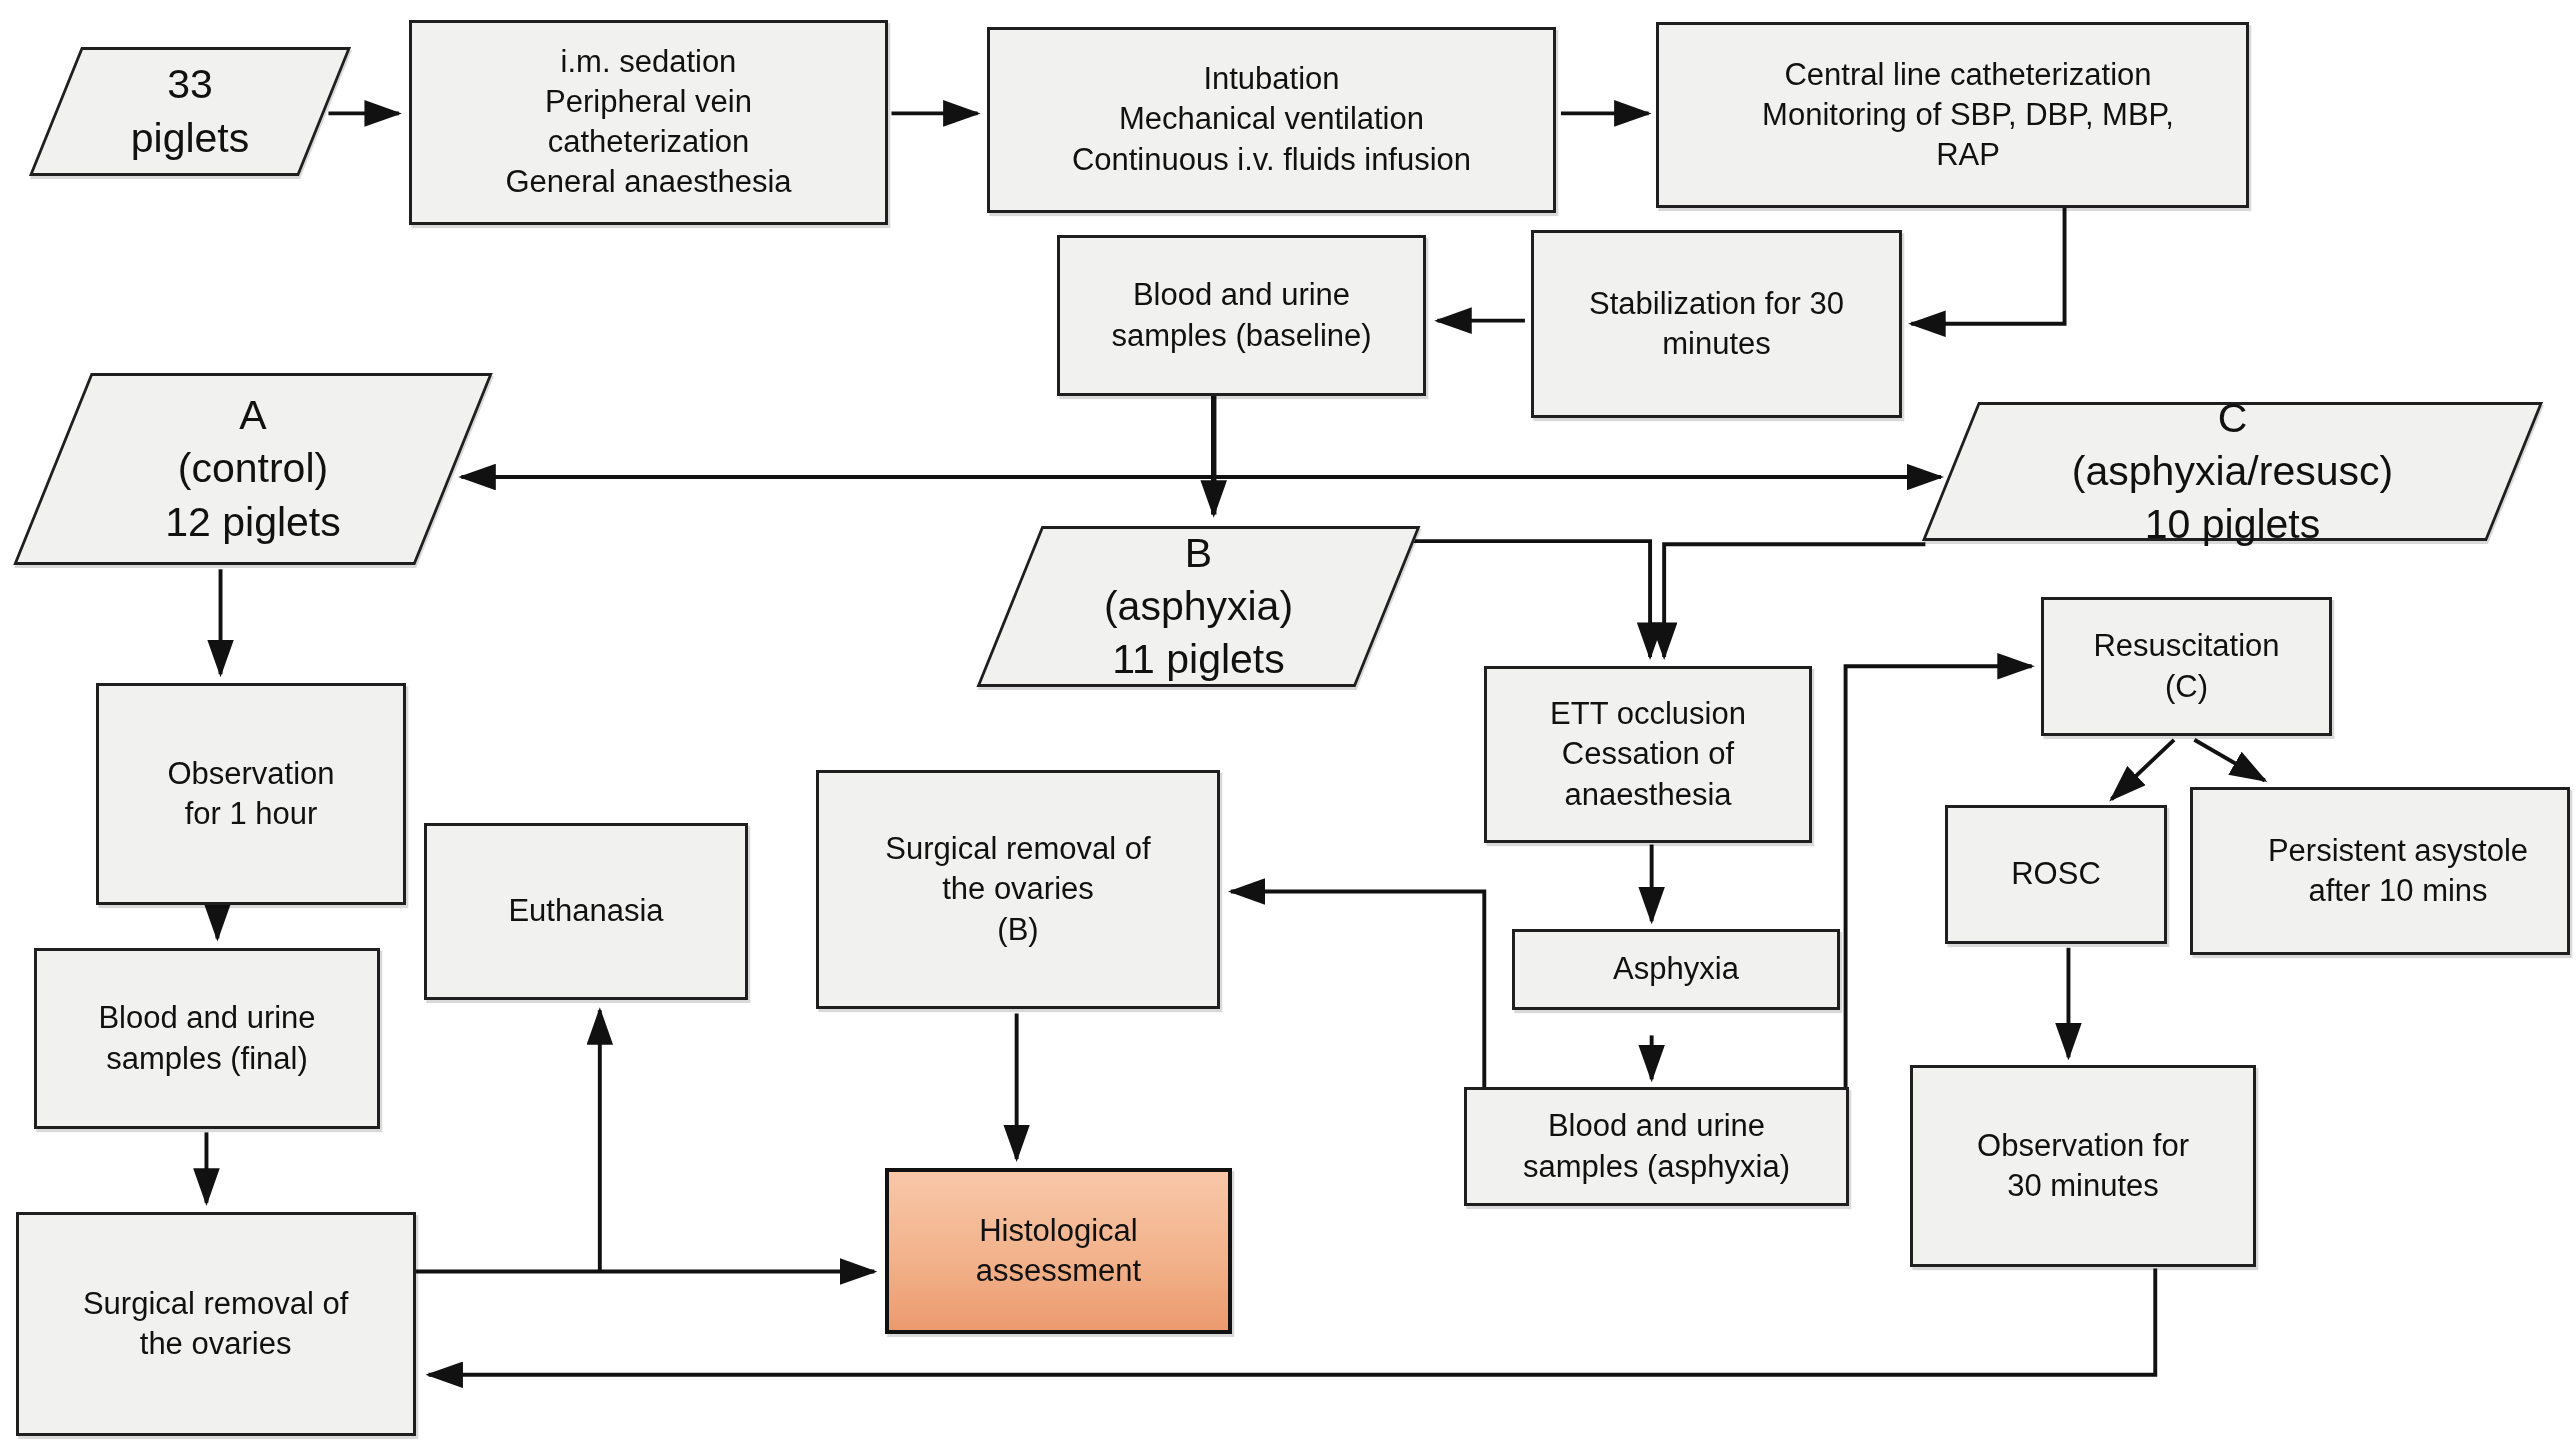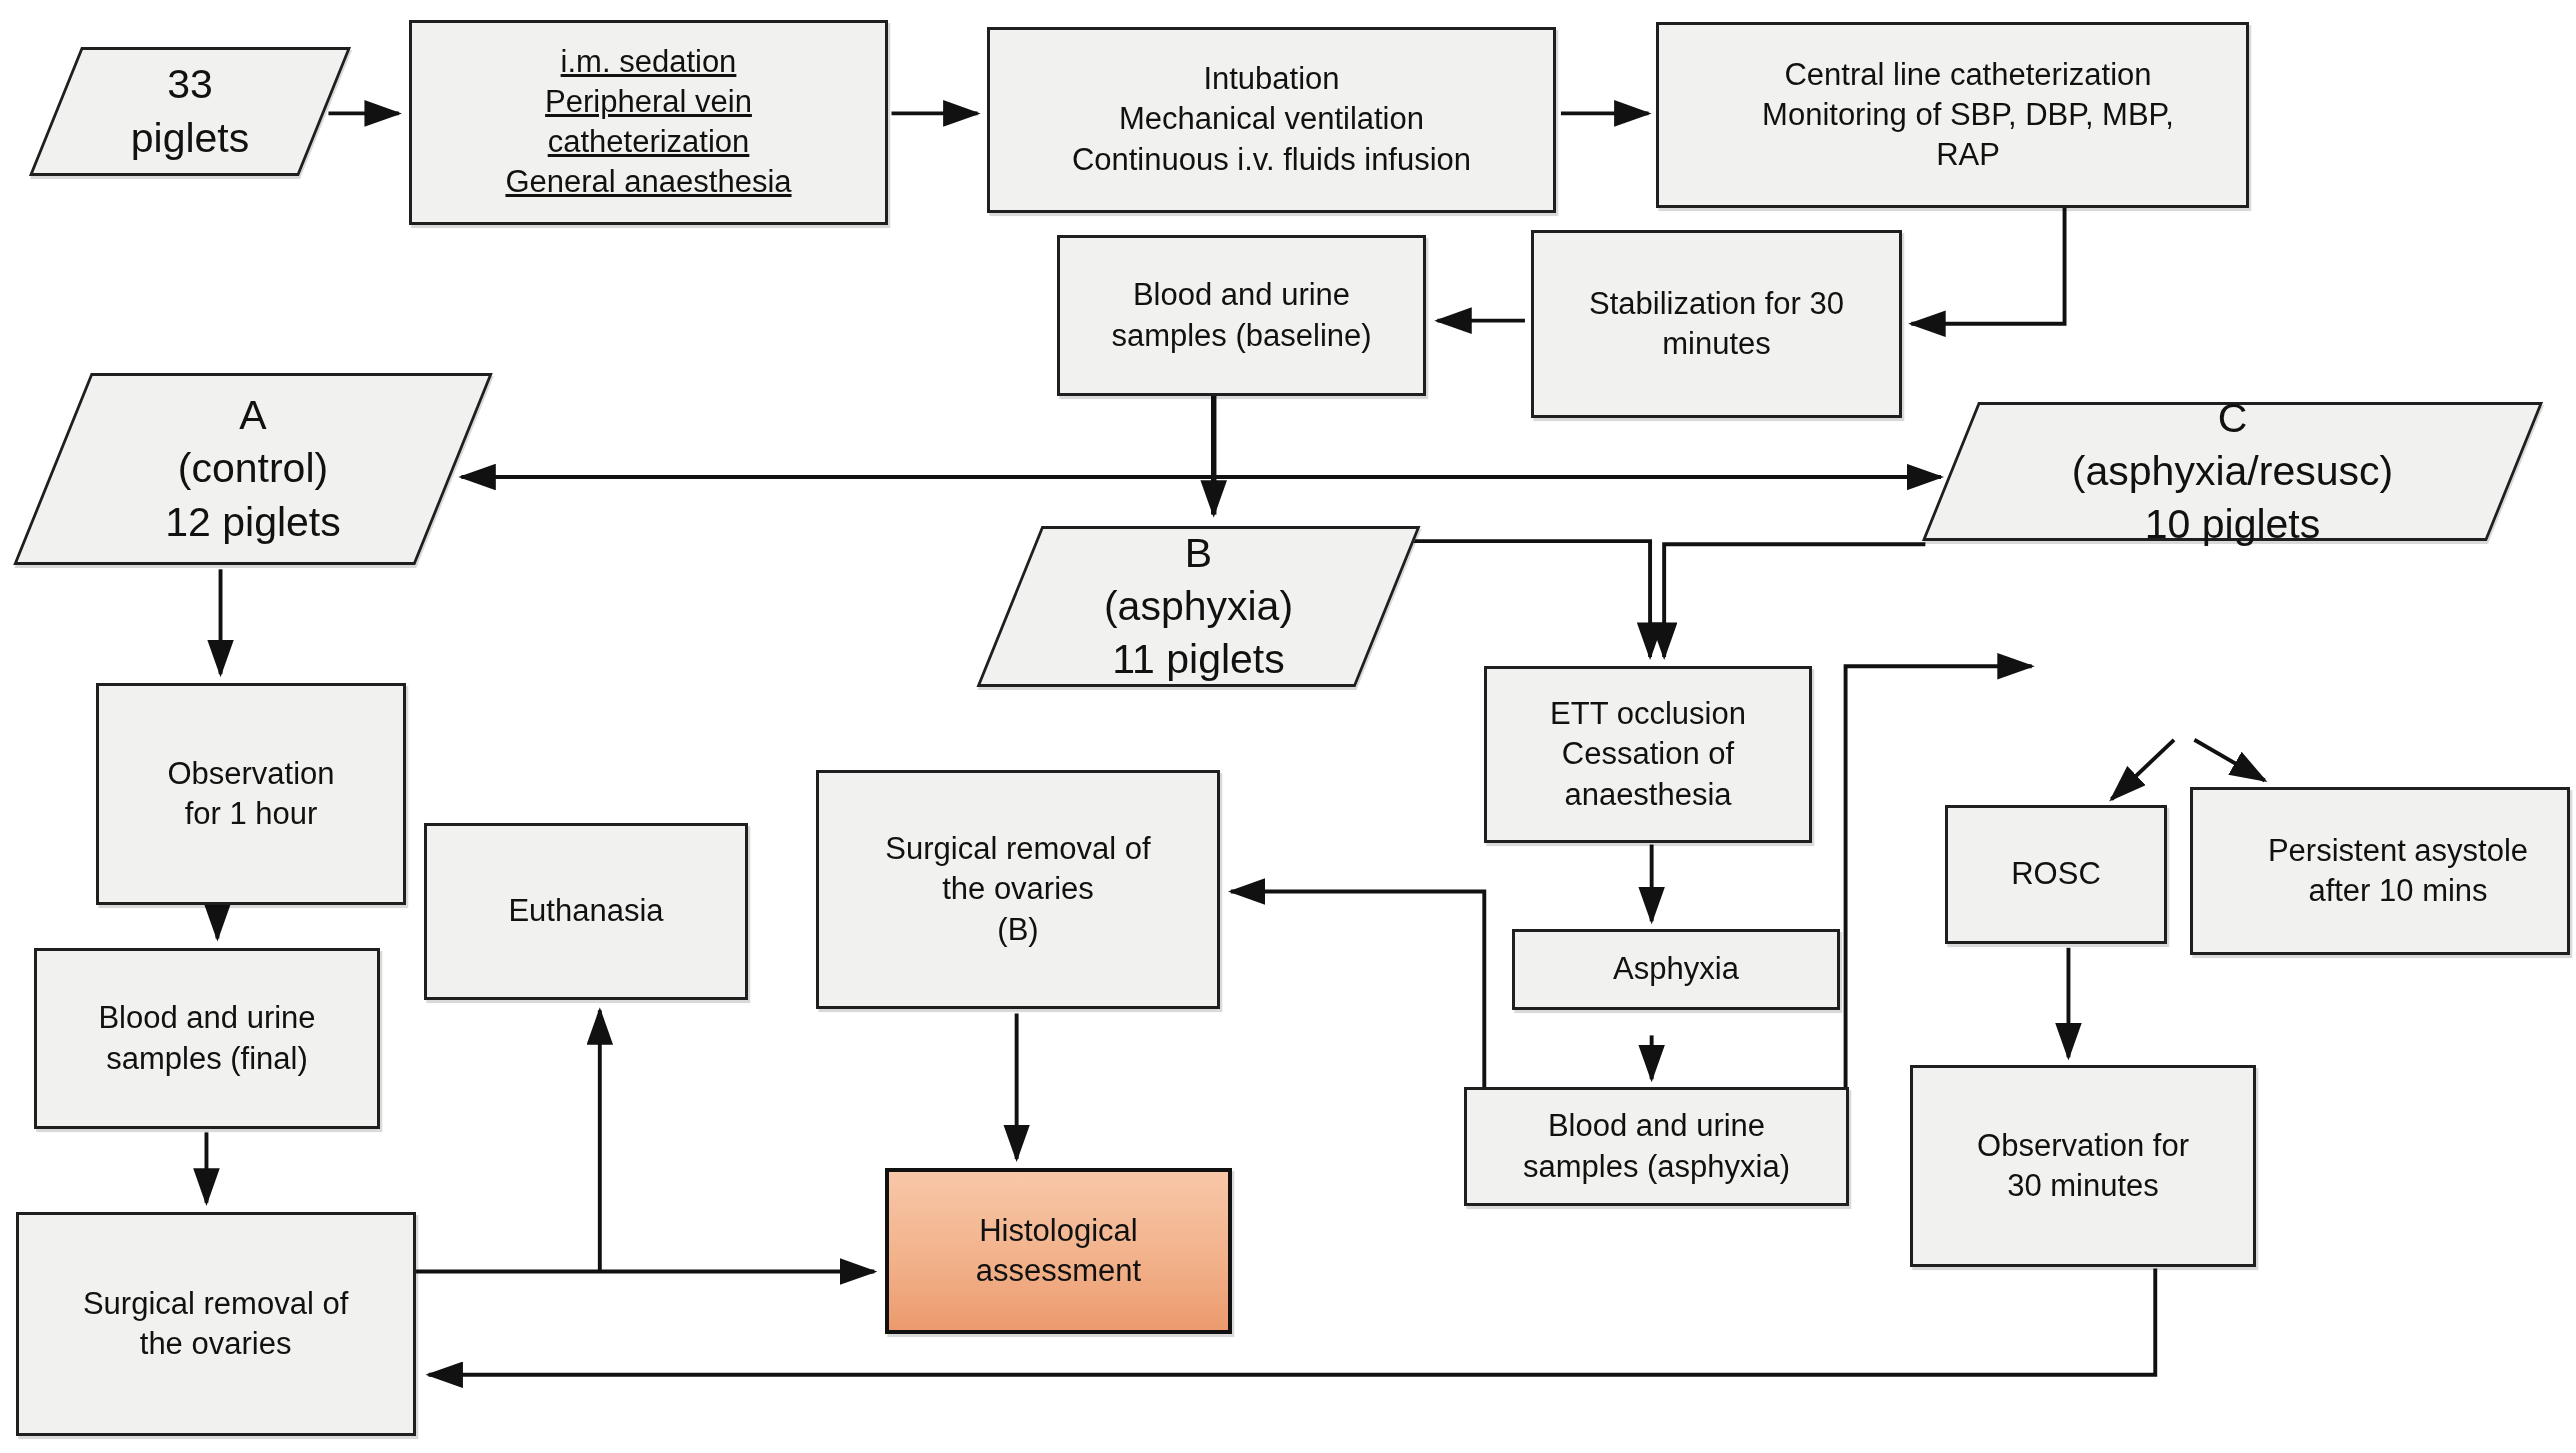--- a/index.html
+++ b/index.html
@@ -76,21 +76,21 @@
 (asphyxia)
 11 piglets</div>
   </div>
   <div class="pgram" style="left:1950px;top:402px;width:565px;height:139px;">
     <div class="shape"></div>
     <div class="plabel">C
 (asphyxia/resusc)
 10 piglets</div>
   </div>
 
-  <div class="node" style="left:409px;top:19.6px;width:479px;height:205px;text-decoration:underline;">
+  <div class="node" style="left:409px;top:19.6px;width:479px;height:205px;">
     <span class="lbl">i.m. sedation
 Peripheral vein
 catheterization
 General anaesthesia</span>
   </div>
   <div class="node" style="left:987px;top:26.6px;width:569px;height:186px;">
     <span class="lbl">Intubation
 Mechanical ventilation
 Continuous i.v. fluids infusion</span>
   </div>
@@ -104,20 +104,24 @@
 samples (baseline)</span>
   </div>
   <div class="node" style="left:1531px;top:230px;width:371px;height:188px;">
     <span class="lbl">Stabilization for 30
 minutes</span>
   </div>
   <div class="node" style="left:1484px;top:666px;width:328px;height:177px;">
     <span class="lbl">ETT occlusion
 Cessation of
 anaesthesia</span>
+  </div>
+  <div class="node" style="left:2041px;top:597px;width:291px;height:139px;">
+    <span class="lbl">Resuscitation
+(C)</span>
   </div>
   <div class="node" style="left:1945px;top:805px;width:222px;height:139px;">
     <span class="lbl">ROSC</span>
   </div>
   <div class="node" style="left:2190px;top:787px;width:380px;height:168px;padding-left:36px;">
     <span class="lbl">Persistent asystole
 after 10 mins</span>
   </div>
   <div class="node" style="left:63px;top:683px;width:310px;height:222px;margin-left:33px;">
     <span class="lbl">Observation

